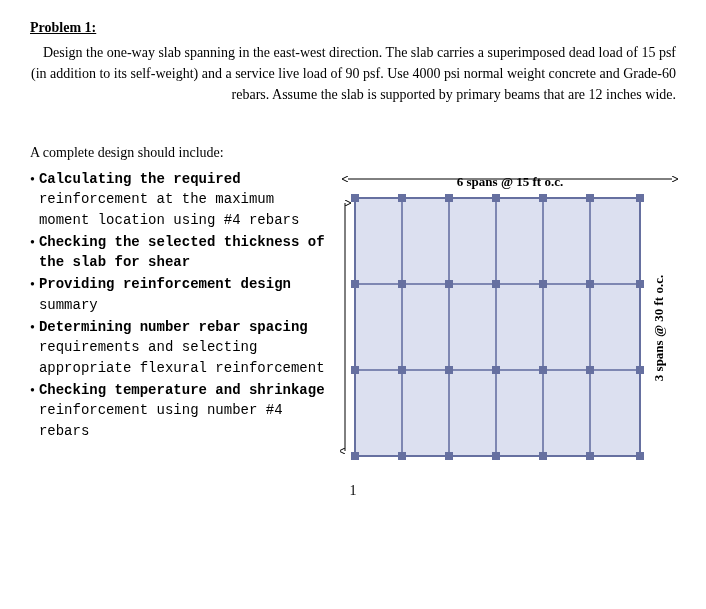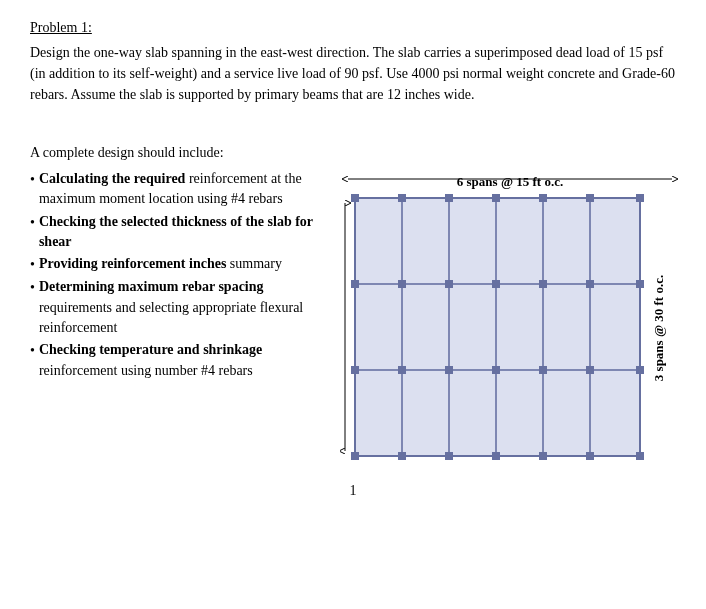--- a/index.html
+++ b/index.html
@@ -6,27 +6,28 @@
     body {
       background: #fff;
       font-family: 'Times New Roman', Times, serif;
       font-size: 14px;
       color: #000;
       width: 706px;
       min-height: 609px;
       padding: 20px 30px;
     }
     .problem-title {
-      font-weight: normal;
+      font-weight: bold;
       text-decoration: underline;
       margin-bottom: 6px;
     }
     .intro-text {
       line-height: 1.5;
       margin-bottom: 8px;
+      text-align: right;
     }
     .complete-design {
       margin-bottom: 8px;
       margin-top: 40px;
     }
     .content-area {
       display: flex;
       flex-direction: row;
       gap: 10px;
       margin-top: 4px;
@@ -41,20 +42,21 @@
       margin-bottom: 2px;
       line-height: 1.45;
     }
     .bullet-symbol {
       margin-right: 4px;
       margin-top: 1px;
       flex-shrink: 0;
     }
     .bullet-text {
       flex: 1;
+      font-family: Liberation Mono, monospace;
     }
     .right-diagram {
       flex: 1;
       display: flex;
       flex-direction: column;
       align-items: flex-start;
       padding-top: 0px;
       text-decoration: underline;
     }
     .diagram-wrapper {
@@ -90,27 +92,27 @@
     </div>
     <div class="bullet-item">
       <span class="bullet-symbol">•</span>
       <span class="bullet-text">
         <strong>Checking the selected thickness of the slab for shear</strong>
       </span>
     </div>
     <div class="bullet-item">
       <span class="bullet-symbol">•</span>
       <span class="bullet-text">
-        <strong>Providing reinforcement inches</strong> summary
-      </span>
-    </div>
-    <div class="bullet-item">
-      <span class="bullet-symbol">•</span>
-      <span class="bullet-text">
-        <strong>Determining maximum rebar spacing</strong> requirements and selecting appropriate flexural reinforcement
+        <strong>Providing reinforcement design</strong> summary
+      </span>
+    </div>
+    <div class="bullet-item">
+      <span class="bullet-symbol">•</span>
+      <span class="bullet-text">
+        <strong>Determining number rebar spacing</strong> requirements and selecting appropriate flexural reinforcement
       </span>
     </div>
     <div class="bullet-item">
       <span class="bullet-symbol">•</span>
       <span class="bullet-text">
         <strong>Checking temperature and shrinkage</strong> reinforcement using number #4 rebars
       </span>
     </div>
   </div>
 

